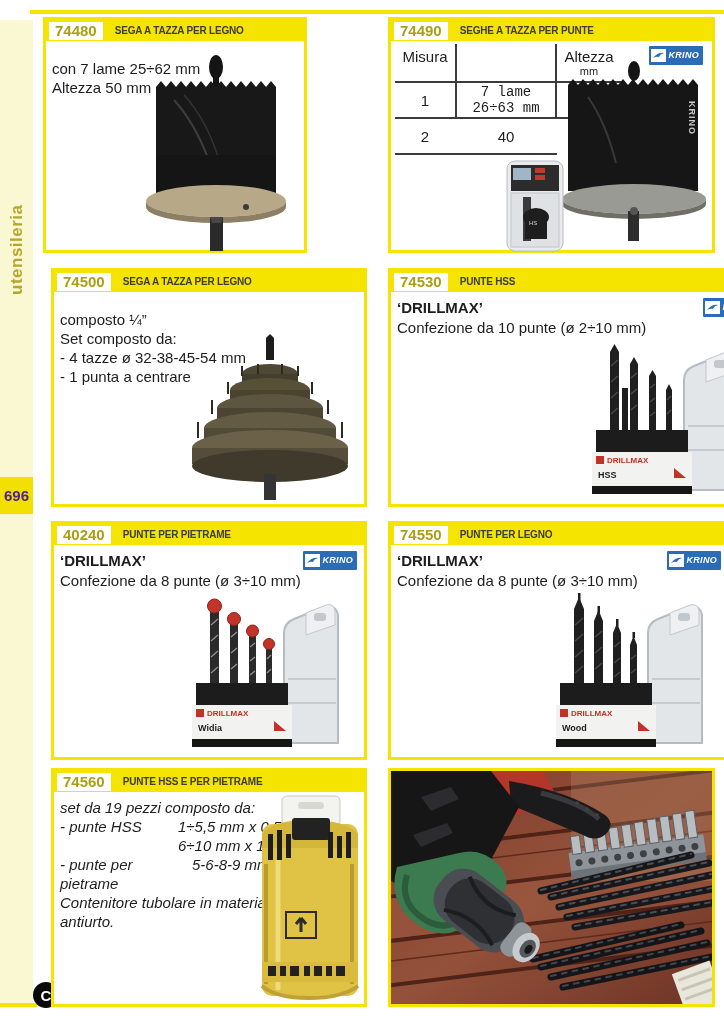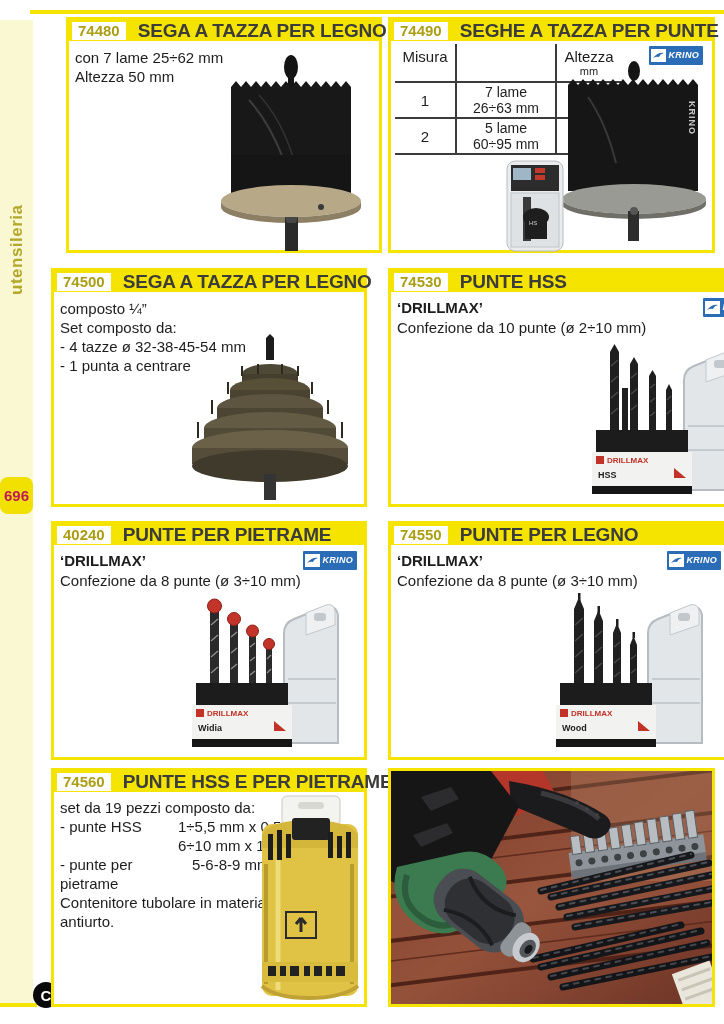--- a/index.html
+++ b/index.html
@@ -19,66 +19,66 @@
   .sidebar{position:absolute;left:0;top:20px;width:33px;height:983px;background:var(--pale);}
   .side-label{
     position:absolute;left:0;top:160px;width:33px;height:140px;
     writing-mode:vertical-rl;transform:rotate(180deg);
     display:flex;align-items:center;justify-content:center;
     font-weight:bold;font-size:17px;color:#b3a82e;letter-spacing:.5px;
   }
   .page-num{
     position:absolute;left:0;top:457px;width:33px;height:37px;background:#f2e000;
     display:flex;align-items:center;justify-content:center;
-    font-weight:bold;font-size:15px;color:#be185d;border-radius:8px;
+    font-weight:bold;font-size:15px;color:#4c1d95;
   }
   .side-bottomline{position:absolute;left:0;top:1003px;width:37px;height:4px;background:var(--yel);}
   .cmark{
     position:absolute;left:33px;top:982px;width:26px;height:26px;border-radius:50%;
     background:#0a0a0a;color:#fff;font-weight:bold;font-size:15px;
     display:flex;align-items:center;justify-content:center;
   }
   .cell{position:absolute;box-sizing:border-box;border:3px solid var(--yel);background:#fff;}
   .hdr{background:var(--yel);height:21px;display:flex;align-items:center;}
   .code{
     background:#fff;color:var(--olive);font-weight:bold;font-size:15px;
     padding:0 6px;margin-left:3px;line-height:18px;
   }
-  .ttl{color:var(--ttl);font-weight:bold;font-size:19px;margin-left:12px;letter-spacing:-.2px;white-space:nowrap;}
+  .ttl{color:var(--ttl);font-weight:bold;font-size:10px;margin-left:12px;letter-spacing:-.2px;white-space:nowrap;}
   .bd{position:relative;height:calc(100% - 21px);font-size:15px;line-height:19px;}
-  .lines{padding:7px 0 0 6px;}
+  .lines{padding:18px 0 0 6px;}
   .brandline{font-weight:bold;padding:6px 18px 0 6px;font-size:15px;}
   .subline{padding:1px 8px 0 6px;}
   .krino{position:absolute;display:flex;height:17px;background:var(--blue);align-items:center;padding:1px 4px 1px 2px;border-radius:1px;}
   .krino svg{margin-right:3px;}
   .krino .kt{color:#fff;font-weight:bold;font-size:9px;font-style:italic;letter-spacing:.3px;}
   .photo{padding:0;}
   
   .tbl{position:absolute;left:4px;top:3px;display:grid;grid-template-columns:60px 102px 64px;text-align:center;}
   .tbl div{box-sizing:border-box;}
   .t-h{font-size:15px;padding:3px 0 2px;border-bottom:2px solid #3b3b3b;}
   .t-mid{border-left:2px solid #3b3b3b;border-right:2px solid #3b3b3b;}
   .t-sub{font-size:11px;line-height:11px;padding-bottom:2px;}
   .t-c{font-size:15px;display:flex;align-items:center;justify-content:center;border-bottom:2px solid #3b3b3b;min-height:36px;}
-  .t-2l{font-size:14px;line-height:16px;white-space:pre-line;}
-  .spec{padding:6px 0 0 6px;}
+  .t-2l{font-size:14px;line-height:16px;white-space:pre-line;font-family:Liberation Mono, monospace;}
+  .spec{padding:6px 0 0 6px;font-style:italic;}
   .spec-row{display:grid;grid-template-columns:118px auto;}
 </style>
 </head>
 <body>
 
 <div class="topline"></div>
 <div class="sidebar">
   <div class="side-label">utensileria</div>
   <div class="page-num">696</div>
 </div>
 <div class="side-bottomline"></div>
 <div class="cmark">C</div>
 
-<div class="cell" style="left:66px;top:17px;width:316px;height:236px">
+<div class="cell" style="left:43px;top:17px;width:264px;height:236px">
   <div class="hdr">
     <span class="code">74480</span>
     <span class="ttl">SEGA A TAZZA PER LEGNO</span>
   </div>
   <div class="bd">
     <div class="lines">
       <div>con 7 lame 25÷62 mm</div>
       <div>Altezza 50 mm</div>
     </div>
     <svg style="position:absolute;right:12px;top:14px" width="168" height="198" viewBox="0 0 168 198">
@@ -115,22 +115,20 @@
       <div class="t-h t-mid"></div>
       <div class="t-h">
         <div>Altezza</div>
         <div class="t-sub">mm</div>
       </div>
       <div class="t-c">1</div>
       <div class="t-c t-mid t-2l">7 lame
 26÷63 mm</div>
       <div class="t-c">50</div>
       <div class="t-c">2</div>
-      <div class="t-c t-mid t-2l">5 lame
-60÷95 mm</div>
       <div class="t-c">40</div>
     </div>
     <svg style="position:absolute;right:2px;top:20px" width="152" height="192" viewBox="0 0 152 192">
       <ellipse cx="76" cy="10" rx="6" ry="10" fill="#141414"></ellipse>
       <path d="M10,24 l5,-6 5,6 5,-6 5,6 5,-6 5,6 5,-6 5,6 5,-6 5,6 5,-6 5,6 5,-6 5,6 5,-6 5,6 5,-6 5,6 5,-6 5,6 5,-6 5,6 5,-6 5,6 5,-6 5,6 V130 H10 Z" fill="#161616"></path>
       <path d="M30,36 q18,26 28,66" stroke="#383838" stroke-width="2" fill="none"></path>
       <text x="131" y="40" font-size="9" fill="#c9c9c9" transform="rotate(90 131 40)" font-weight="bold" letter-spacing="1">KRINO</text>
       <ellipse cx="76" cy="138" rx="72" ry="15" fill="#9a9a94"></ellipse>
       <path d="M4,138 a72,15 0 0 0 144,0 l0,5 a72,15 0 0 1 -144,0 Z" fill="#6f6f68"></path>
       <rect x="70" y="150" width="11" height="30" fill="#2d2d2d"></rect>

